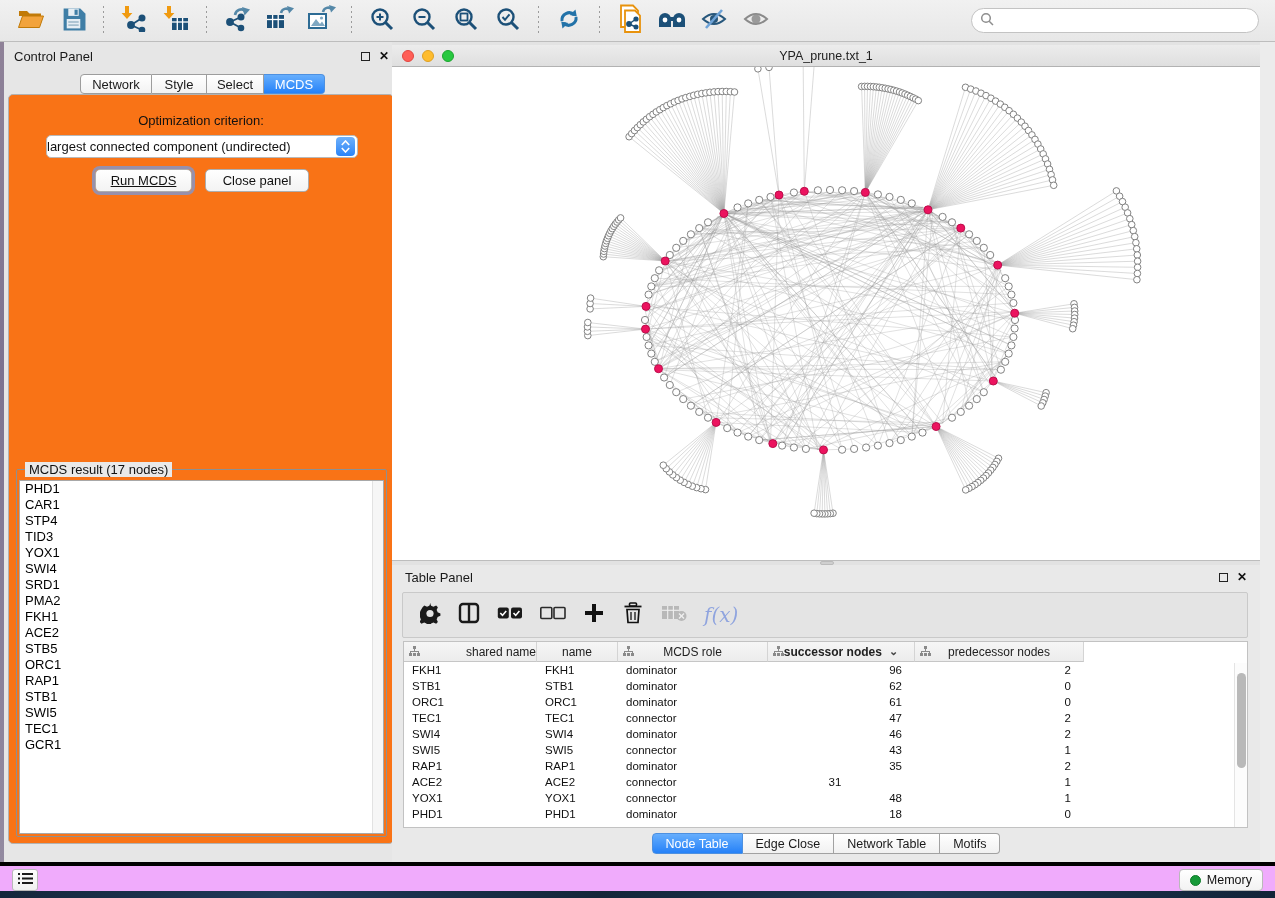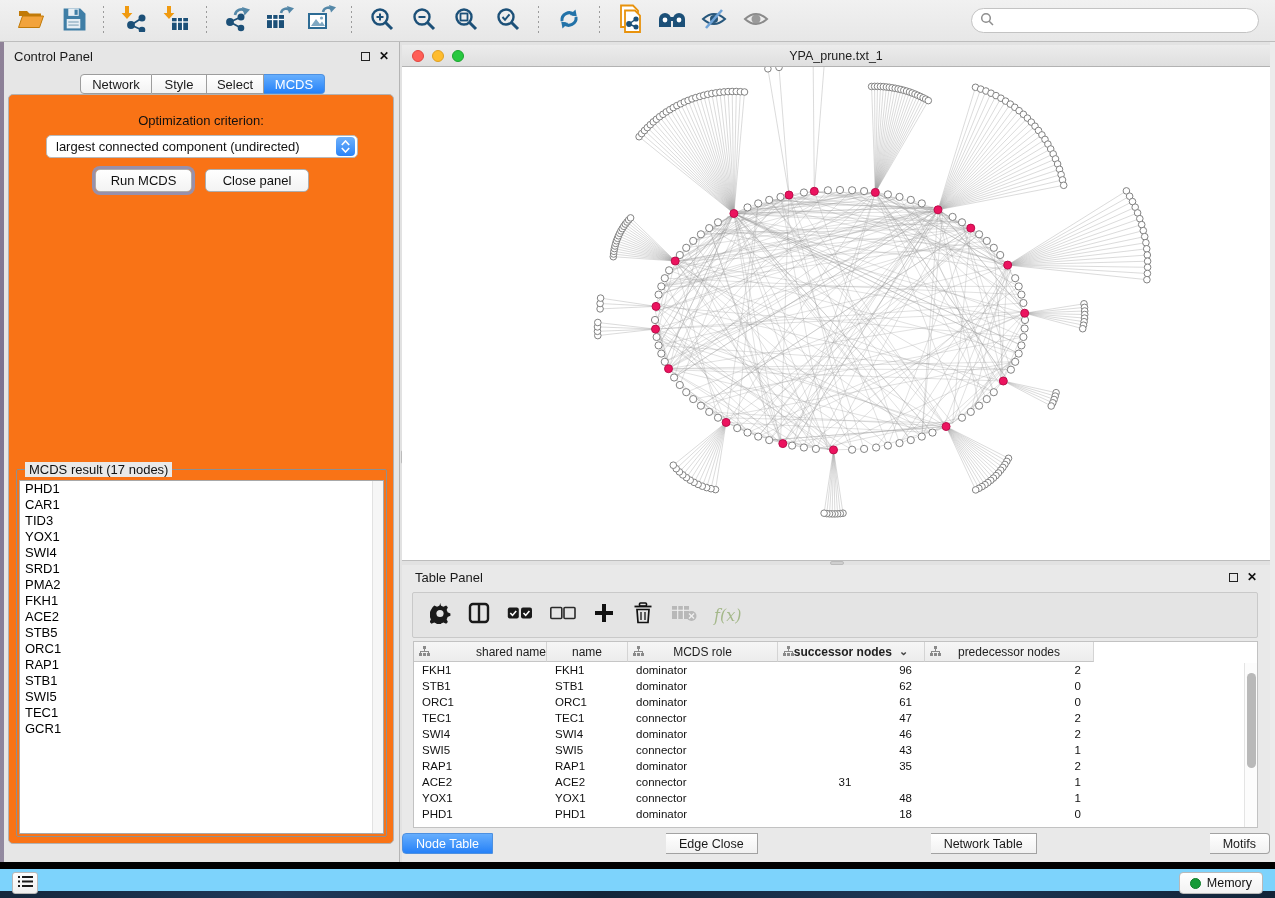--- a/index.html
+++ b/index.html
@@ -37,45 +37,45 @@
     font-size:13px; color:#1a1a1a; display:flex; align-items:center; justify-content:center; }
   .cp-tab:first-child { border-left:1px solid #9d9d9d; border-radius:4px 0 0 4px; }
   .cp-tab:last-child { border-radius:0 4px 4px 0; }
   .cp-tab.active { background:linear-gradient(#66aefd,#2581f8); color:#fff; border-color:#4d90e0; }
 
   .cp-pane { position:absolute; left:4px; top:52px; width:386px; height:750px;
     background:#f97316; border:1px solid #b2b2b2; border-radius:5px; }
   .opt-label { text-align:center; margin-top:18px; font-size:13px; color:#111; }
   .cp-select { position:absolute; left:37px; top:40px; width:312px; height:23px; background:#fff;
     border:1px solid #b9b9b9; border-radius:5px; display:flex; align-items:center; font-size:13px; color:#111; }
-  .cp-select .sel-text { flex:1; padding-left:9px; white-space:nowrap; overflow:hidden; }
+  .cp-select .sel-text { flex:1; white-space:nowrap; overflow:hidden; }
   .sel-stepper { width:19px; height:19px; margin-right:2px; border-radius:4px;
     background:linear-gradient(#6fb1fb,#2b84f7); display:flex; flex-direction:column; align-items:center; justify-content:center; gap:1px; }
   .sel-stepper svg { display:block; }
   .cp-buttons { position:absolute; left:0; top:74px; width:100%; height:24px; }
   .btn { position:absolute; height:23px; background:linear-gradient(#ffffff,#f3f3f3); border:1px solid #adadad;
     border-radius:5px; font-size:13px; color:#111; display:flex; align-items:center; justify-content:center; }
   .btn.focused { box-shadow:0 0 0 3px rgba(100,160,250,.65); }
-  #run-btn { left:86px; width:97px; }
+  #run-btn { left:86px; width:97px;text-decoration:underline; }
   #closepanel-btn { left:196px; width:104px; }
 
   .mcds-group { position:absolute; left:7px; top:374px; width:371px; height:368px;
     border:1px solid #8f8f8f; border-radius:2px; }
   .mcds-legend { position:absolute; top:-8px; left:8px; background:#e9e9e9; padding:0 4px; font-size:13px; color:#111; }
   .mcds-list { position:absolute; left:2px; top:10px; right:2px; bottom:2px; background:#fff;
     border:1px solid #a8a8a8; overflow:hidden; }
   .mcds-scroll { position:absolute; top:0; right:0; width:11px; height:100%; background:#f6f6f6; border-left:1px solid #e2e2e2; }
   .mcds-item { font-size:13px; line-height:16px; padding-left:5px; color:#000; }
 
   
   .v-split { position:absolute; left:400px; top:42px; width:7px; height:820px; background:#e2e2e2; border-right:1px solid #a9a9a9; }
   .v-split .grip { position:absolute; top:408px; left:1px; width:5px; height:14px; background:#cfcfcf; border:1px solid #bbb; border-radius:2px; }
 
   
-  .right-col { position:absolute; left:402px; top:42px; width:868px; height:820px; background:#e3e3e3; }
+  .right-col { position:absolute; left:392px; top:42px; width:868px; height:820px; background:#e3e3e3; }
 
   .net-titlebar { position:absolute; left:0; top:3px; width:868px; height:22px;
     background:linear-gradient(#ececec,#dfdfdf); border-bottom:1px solid #b2b2b2;
     display:flex; align-items:center; }
   .tl { width:12px; height:12px; border-radius:50%; margin-left:8px; }
   .tl.red { background:#ff5f57; border:.5px solid #e14640; margin-left:10px; }
   .tl.yellow { background:#febc2e; border:.5px solid #dfa023; }
   .tl.green { background:#28c840; border:.5px solid #1ca52f; }
   .net-title { position:absolute; left:0; right:0; text-align:center; font-size:12.5px; color:#222; }
 
@@ -90,43 +90,43 @@
   .h-split .grip { position:absolute; left:428px; top:0px; width:14px; height:4px; background:#cfcfcf; border:1px solid #bbb; border-radius:2px; }
 
   
   .table-panel { position:absolute; left:0; top:523px; width:868px; height:297px; background:#e9e9e9; }
   .tp-header { height:24px; display:flex; align-items:center; padding:0 13px; }
   .tp-title { font-size:13px; color:#1a1a1a; }
   .tp-toolbar { position:absolute; left:10px; top:27px; width:846px; height:46px; background:#e4e4e4;
     border:1px solid #c9c9c9; border-radius:2px; display:flex; align-items:center; padding-left:16px; }
   .tpt-btn { display:flex; align-items:center; justify-content:center; margin-right:17px; min-width:22px; height:26px; }
   .tpt-btn.disabled { opacity:.42; }
-  .fx-label { font-family:"DejaVu Serif", serif; font-style:italic; font-size:16px; color:#4d7c0f; }
+  .fx-label { font-family:"DejaVu Serif", serif; font-style:italic; font-size:20px; color:#1d4ed8; }
 
   .table-wrap { position:absolute; left:11px; top:76px; width:845px; height:187px; background:#fff; border:1px solid #c2c2c2; }
   .thead { display:flex; height:20px; }
   .th { background:linear-gradient(#f6f6f6,#ececec); border-right:1px solid #d4d4d4; border-bottom:1px solid #c6c6c6;
     display:flex; align-items:center; justify-content:center; gap:5px; font-size:12px; color:#222; position:relative; }
   .th .typ { position:absolute; left:5px; top:4px; }
   .sort-ch { font-size:11px; color:#444; margin-left:2px; }
   .tbody .tr { display:flex; height:16px; }
   .td { font-size:11.5px; color:#111; line-height:16px; padding-left:8px; white-space:nowrap; overflow:hidden; }
   .td.num { text-align:right; padding-right:13px; padding-left:0; }
   .tv-scroll { position:absolute; top:21px; right:0; width:13px; bottom:0; background:#fcfcfc; border-left:1px solid #e4e4e4; }
   .tv-thumb { position:absolute; top:10px; left:2px; width:9px; height:95px; background:#b9b9b9; border-radius:5px; }
 
-  .tp-tabs { position:absolute; left:0; top:268px; width:868px; height:24px; display:flex; justify-content:space-between; }
+  .tp-tabs { position:absolute; left:0; top:268px; width:868px; height:24px; display:flex; justify-content:center; }
   .tp-tab { border:1px solid #a2a2a2; border-left:none; background:linear-gradient(#ffffff,#f1f1f1);
     font-size:12.5px; color:#1a1a1a; display:flex; align-items:center; justify-content:center; height:21px; padding:0 13px; }
   .tp-tab:first-child { border-left:1px solid #a2a2a2; border-radius:4px 0 0 4px; }
   .tp-tab:last-child { border-radius:0 4px 4px 0; }
   .tp-tab.active { background:linear-gradient(#66aefd,#2581f8); color:#fff; border-color:#4d90e0; }
 
   
-  .statusbar { position:absolute; left:0; top:862px; width:1275px; height:29px; background:#7dd3fc; border-top:7px solid #000000; }
+  .statusbar { position:absolute; left:0; top:862px; width:1275px; height:29px; background:#f0abfc; border-top:4px solid #000000; }
   .task-btn { position:absolute; left:12px; top:3px; width:26px; height:22px; background:linear-gradient(#fdfdfd,#f0f0f0);
     border:1px solid #b9b9b9; border-radius:3px; display:flex; align-items:center; justify-content:center; }
   .memory-btn { position:absolute; right:12px; top:3px; height:22px; background:linear-gradient(#ffffff,#f2f2f2);
     border:1px solid #b9b9b9; border-radius:4px; display:flex; align-items:center; gap:6px; padding:0 10px; font-size:12.5px; color:#111; }
   .mem-dot { width:11px; height:11px; border-radius:50%; background:#169a38; border:1px solid #0e7c2a; }
 </style>
 </head>
 <body>
 
 <div id="app">
@@ -327,20 +327,21 @@
       <div class="cp-buttons">
         <div class="btn focused" id="run-btn">Run MCDS</div>
         <div class="btn" id="closepanel-btn">Close panel</div>
       </div>
       <div class="mcds-group">
         <span class="mcds-legend">MCDS result (17 nodes)</span>
         <div class="mcds-list">
           <div class="mcds-scroll"></div>
         <div class="mcds-item">PHD1</div>
             <div class="mcds-item">CAR1</div>
+            <div class="mcds-item">STP4</div>
             <div class="mcds-item">TID3</div>
             <div class="mcds-item">YOX1</div>
             <div class="mcds-item">SWI4</div>
             <div class="mcds-item">SRD1</div>
             <div class="mcds-item">PMA2</div>
             <div class="mcds-item">FKH1</div>
             <div class="mcds-item">ACE2</div>
             <div class="mcds-item">STB5</div>
             <div class="mcds-item">ORC1</div>
             <div class="mcds-item">RAP1</div>

